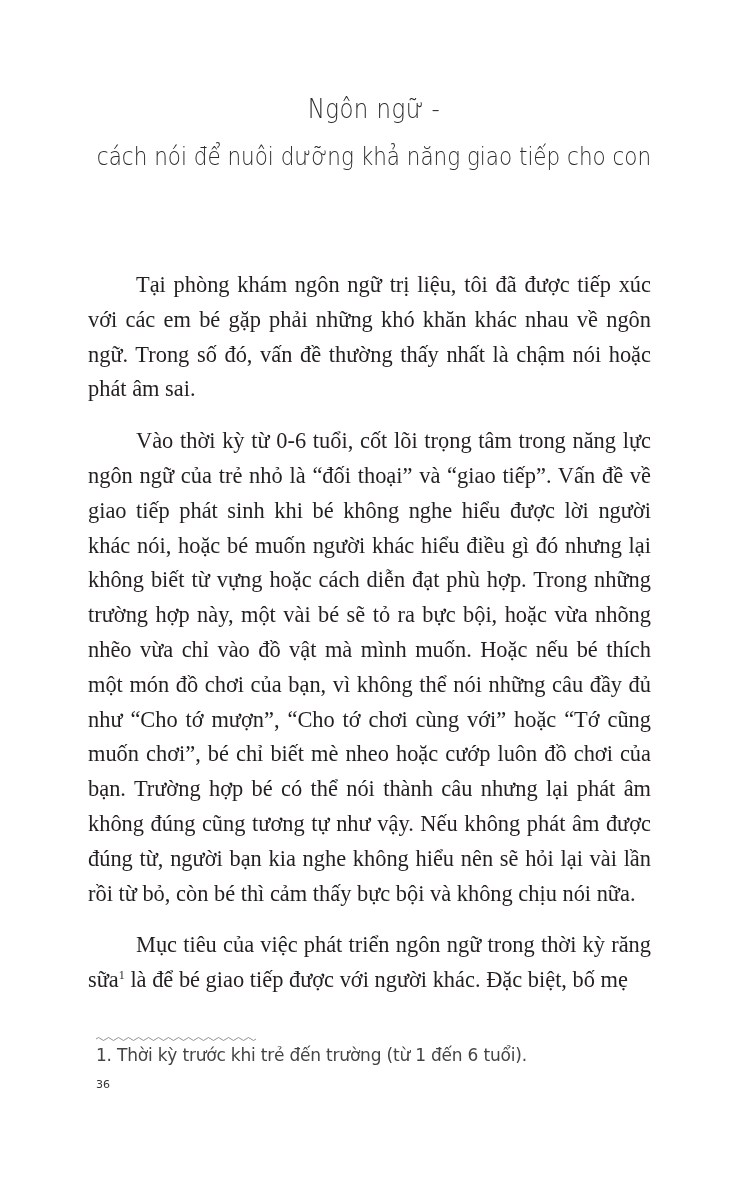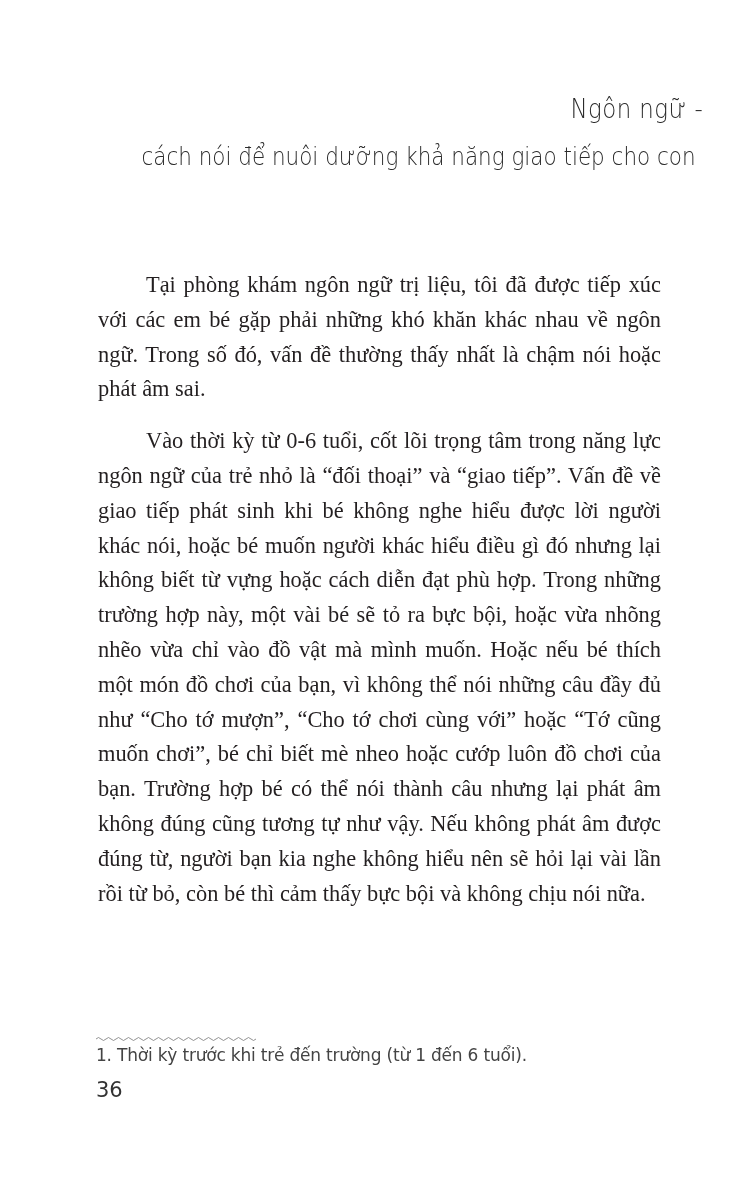--- a/index.html
+++ b/index.html
@@ -1,55 +1,56 @@
 <!DOCTYPE html>
 <html><head>
 <meta charset="utf-8">
 <style>
   html, body { margin: 0; padding: 0; }
   body {
     width: 748px; height: 1184px; background: #ffffff; position: relative; overflow: hidden;
     color: #231f20;
   }
   .title-block {
-    position: absolute; left: 0; top: 92px; width: 748px; text-align: right;
+    position: absolute; left: 0; top: 92px; width: 748px; text-align: center;
     font-family: "DejaVu Sans", sans-serif; font-weight: 300; color: #2b2b2b;
   }
   .title-line1 { font-size: 26px; line-height: 34px; letter-spacing: 0.5px; transform: scaleX(0.88); display:block; }
   .title-line2 { font-size: 25px; line-height: 34px; margin-top: 14px; display:block; transform: scaleX(0.86); }
   .body-text {
-    position: absolute; left: 98px; top: 268px; width: 563px;
+    position: absolute; left: 88px; top: 268px; width: 563px;
     font-family: "Liberation Serif", serif; font-size: 22.4px; line-height: 34.8px;
     text-align: justify; text-align-last: left;
   }
   .body-text p { margin: 0 0 17px 0; text-indent: 48px; }
   .footnote-rule {
     position: absolute; left: 96px; top: 1036px; width: 160px; height: 6px;
   }
   .footnote {
     position: absolute; left: 96px; top: 1045px; font-family: "DejaVu Sans", sans-serif;
     font-size: 17px; color: #444; letter-spacing: -0.2px;
   }
   .page-number {
     position: absolute; left: 96px; top: 1078px; font-family: "DejaVu Sans", sans-serif;
-    font-size: 21px; color: #333;
+    font-size: 11px; color: #333;
   }
   sup { font-size: 12px; line-height: 0; vertical-align: 8px; }
 </style>
 </head>
 <body>
 
 <div class="title-block">
   <span class="title-line1">Ngôn ngữ -</span>
   <span class="title-line2">cách nói để nuôi dưỡng khả năng giao tiếp cho con</span>
 </div>
 
 <div class="body-text">
   <p>Tại phòng khám ngôn ngữ trị liệu, tôi đã được tiếp xúc với các em bé gặp phải những khó khăn khác nhau về ngôn ngữ. Trong số đó, vấn đề thường thấy nhất là chậm nói hoặc phát âm sai.</p>
   <p>Vào thời kỳ từ 0-6 tuổi, cốt lõi trọng tâm trong năng lực ngôn ngữ của trẻ nhỏ là “đối thoại” và “giao tiếp”. Vấn đề về giao tiếp phát sinh khi bé không nghe hiểu được lời người khác nói, hoặc bé muốn người khác hiểu điều gì đó nhưng lại không biết từ vựng hoặc cách diễn đạt phù hợp. Trong những trường hợp này, một vài bé sẽ tỏ ra bực bội, hoặc vừa nhõng nhẽo vừa chỉ vào đồ vật mà mình muốn. Hoặc nếu bé thích một món đồ chơi của bạn, vì không thể nói những câu đầy đủ như “Cho tớ mượn”, “Cho tớ chơi cùng với” hoặc “Tớ cũng muốn chơi”, bé chỉ biết mè nheo hoặc cướp luôn đồ chơi của bạn. Trường hợp bé có thể nói thành câu nhưng lại phát âm không đúng cũng tương tự như vậy. Nếu không phát âm được đúng từ, người bạn kia nghe không hiểu nên sẽ hỏi lại vài lần rồi từ bỏ, còn bé thì cảm thấy bực bội và không chịu nói nữa.</p>
+  <p><span>Mục tiêu của việc phát triển ngôn ngữ trong thời kỳ răng sữa</span><sup>1</sup><span> là để bé giao tiếp được với người khác. Đặc biệt, bố mẹ</span></p>
 </div>
 
 <svg class="footnote-rule" viewBox="0 0 160 6" preserveAspectRatio="none">
   <path d="M0 3 Q2.5 0 5 3 T10 3 T15 3 T20 3 T25 3 T30 3 T35 3 T40 3 T45 3 T50 3 T55 3 T60 3 T65 3 T70 3 T75 3 T80 3 T85 3 T90 3 T95 3 T100 3 T105 3 T110 3 T115 3 T120 3 T125 3 T130 3 T135 3 T140 3 T145 3 T150 3 T155 3 T160 3" fill="none" stroke="#777" stroke-width="0.8"></path>
 </svg>
 
 <div class="footnote">1. Thời kỳ trước khi trẻ đến trường (từ 1 đến 6 tuổi).</div>
 
 <div class="page-number">36</div>
 

